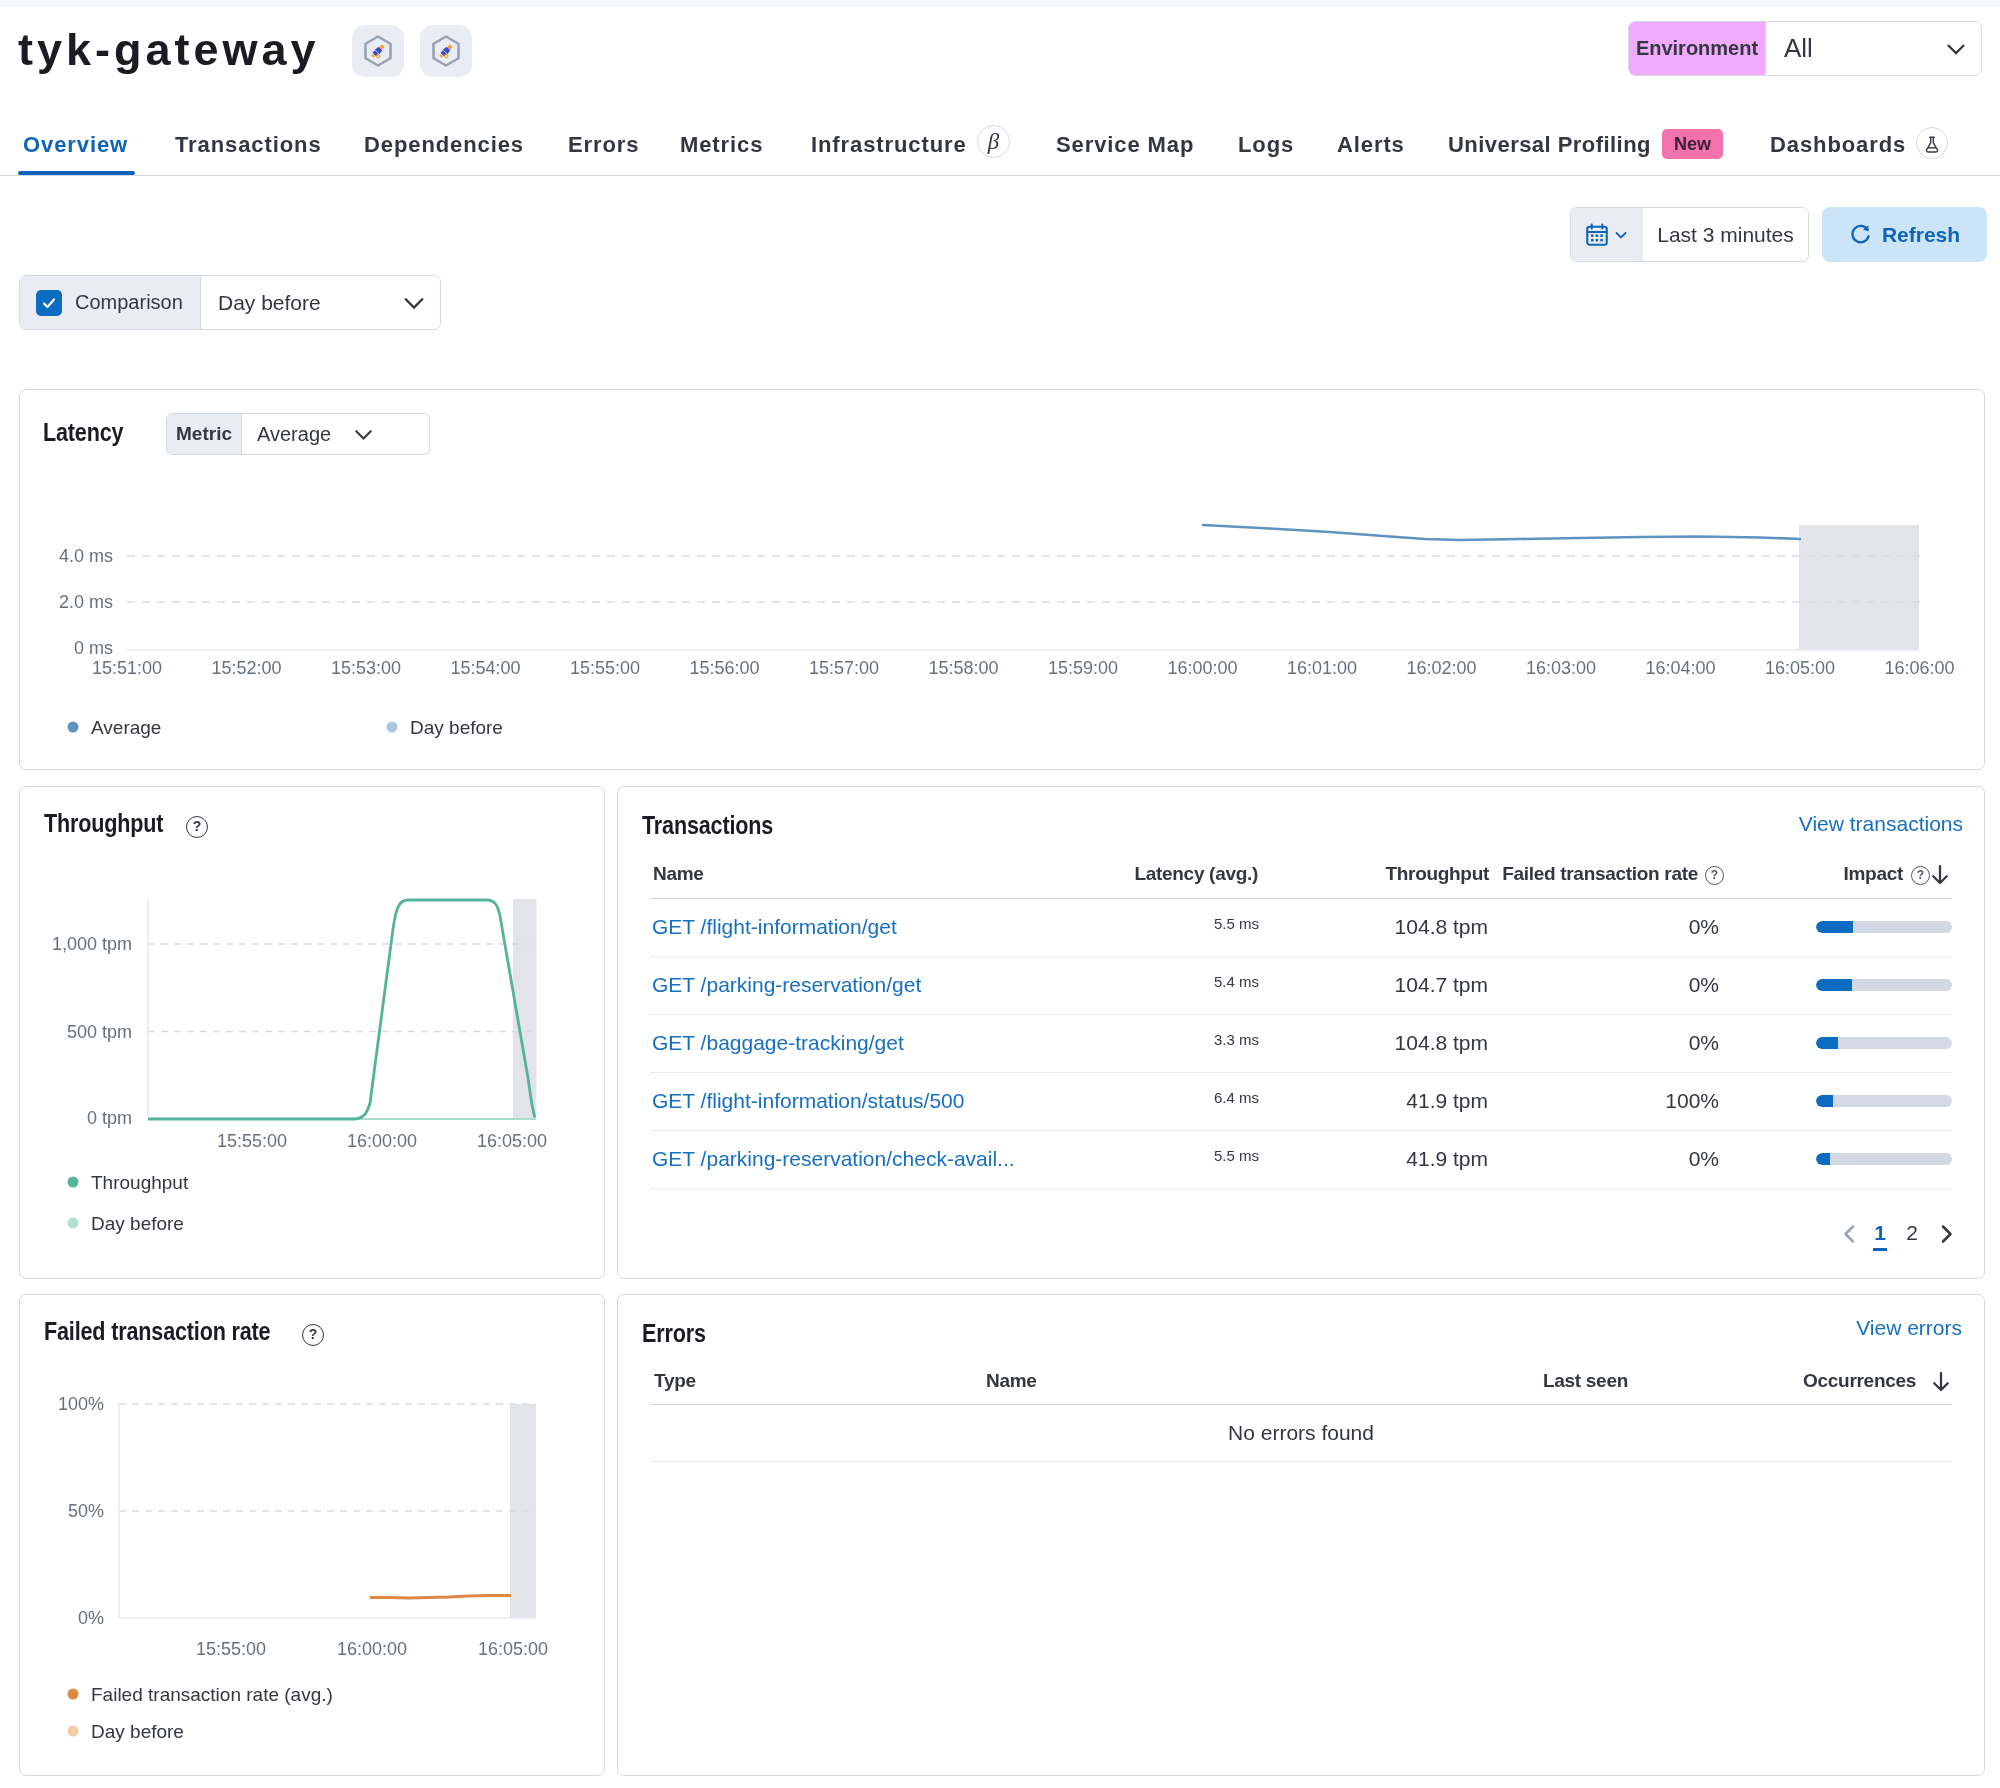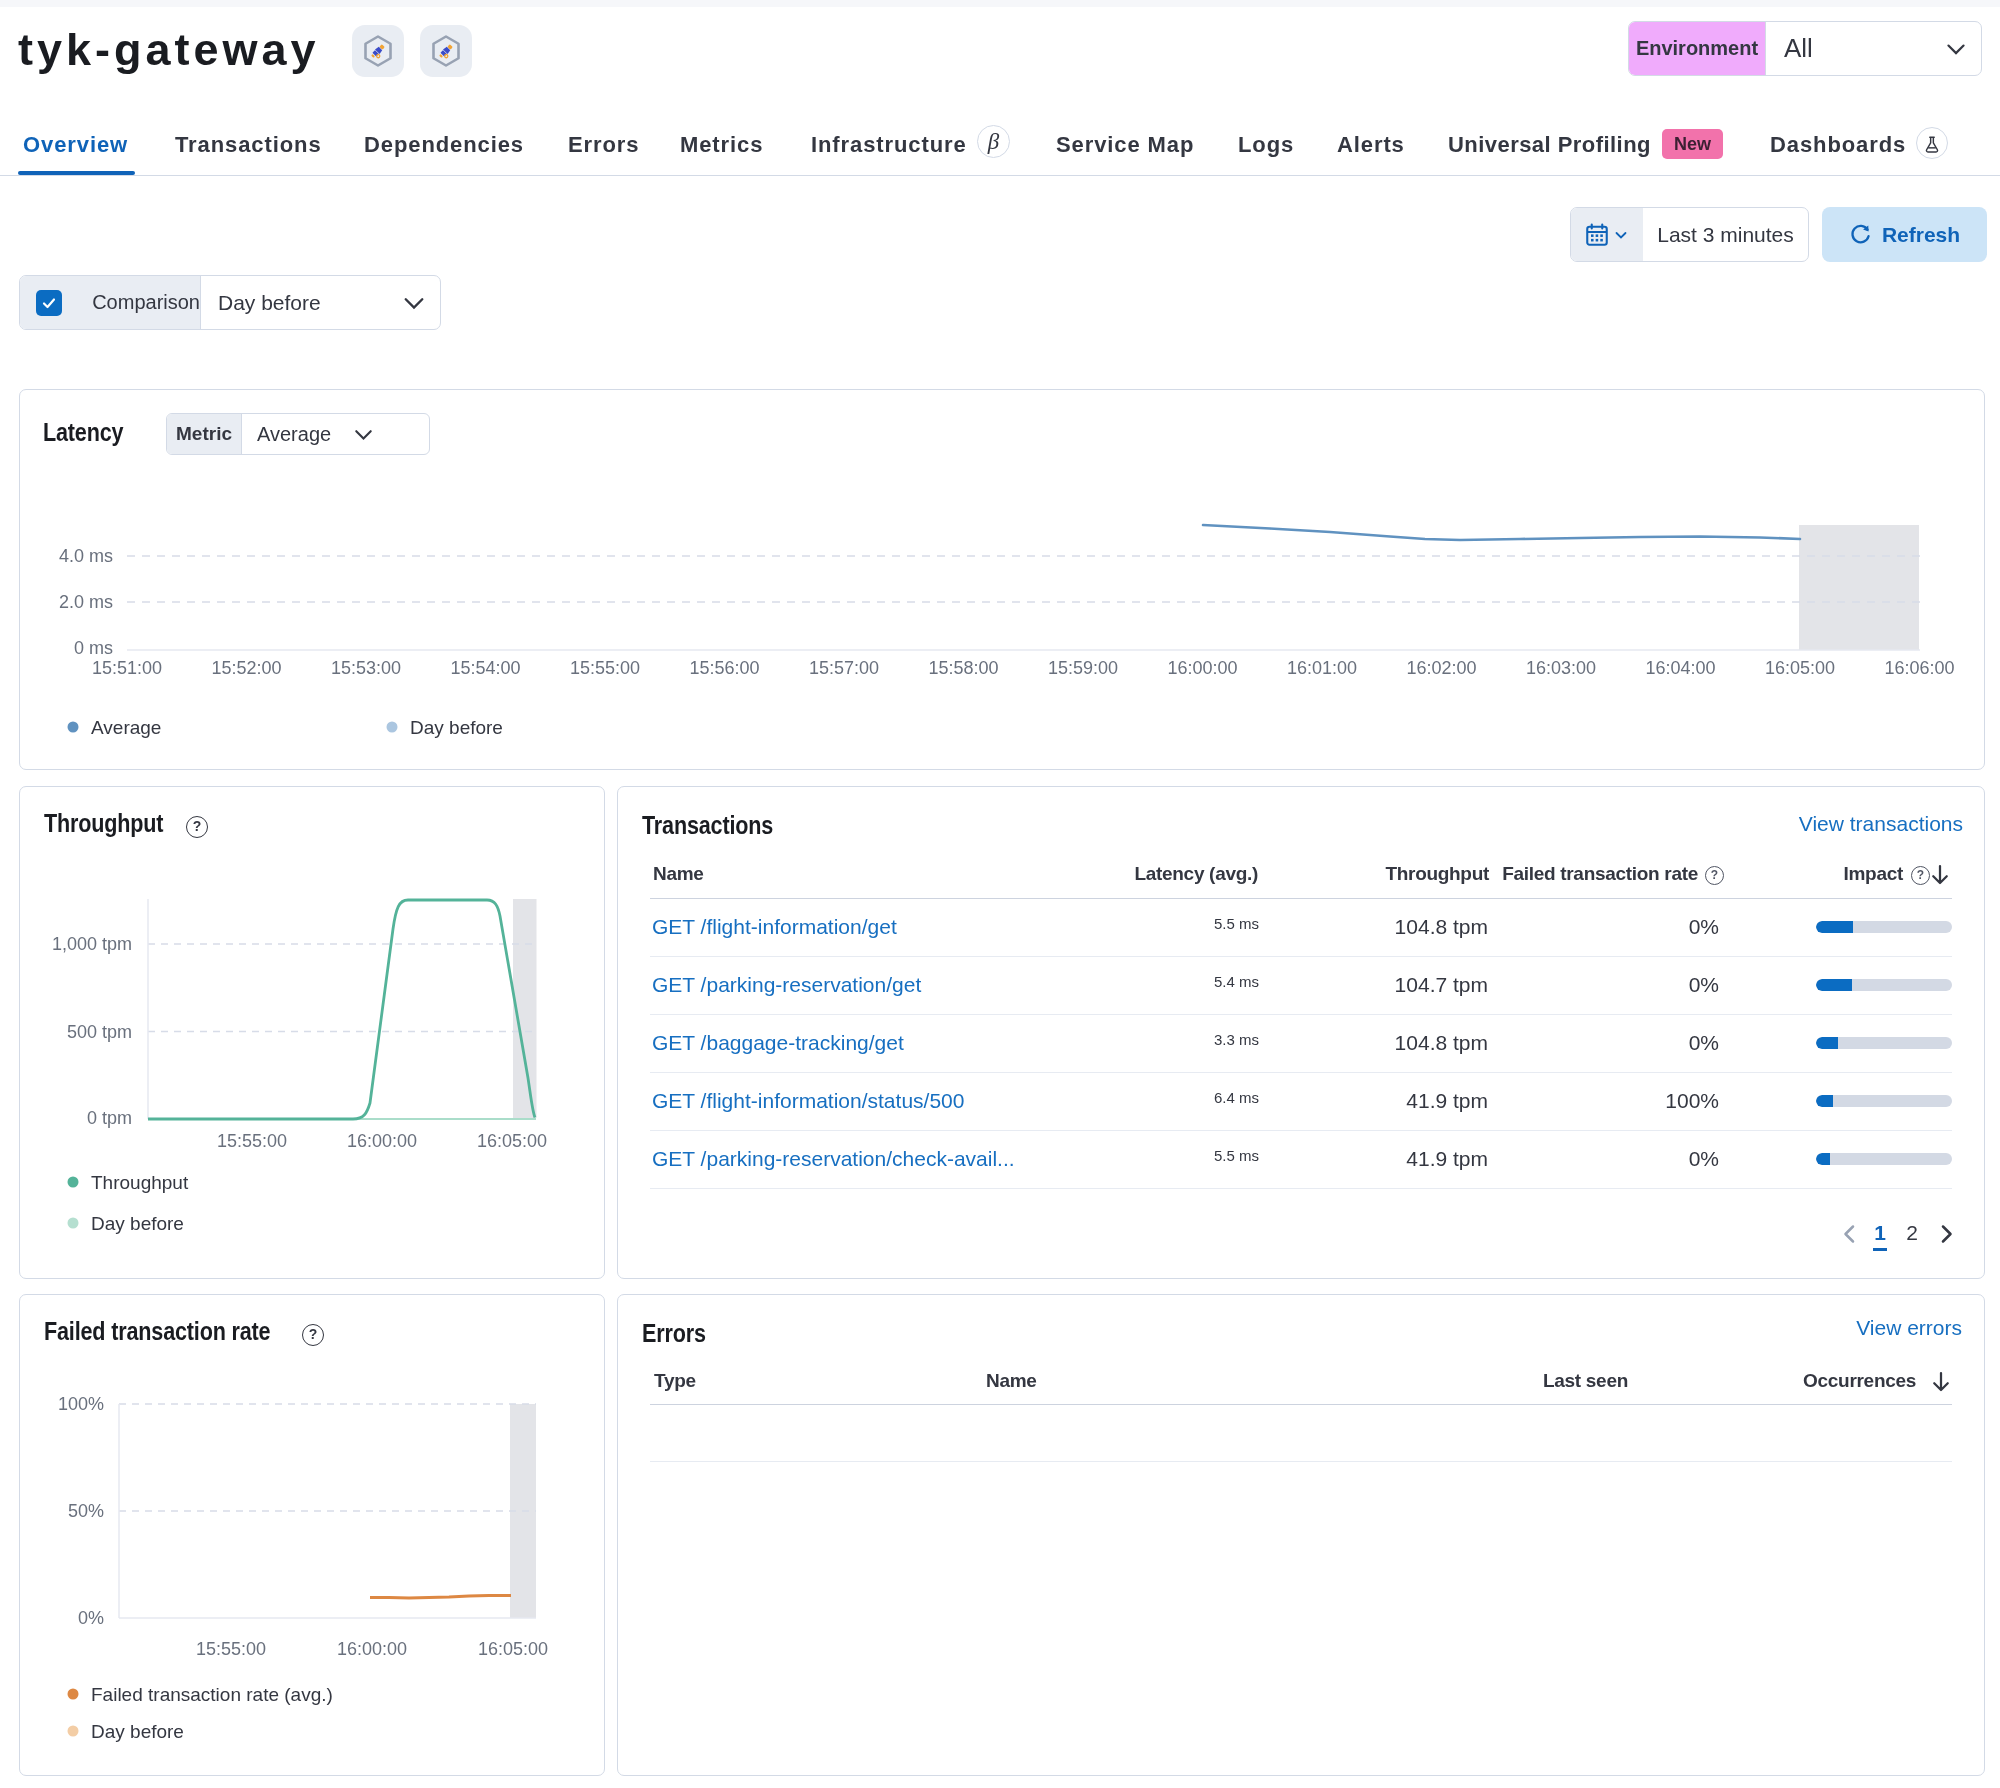--- a/index.html
+++ b/index.html
@@ -114,21 +114,21 @@
 
   <div class="abs" style="left:1822px;top:207px;width:165px;height:55px;background:#cce4f7;border-radius:8px;display:flex;align-items:center;justify-content:center;gap:10px;">
     <svg width="23" height="23" viewBox="0 0 16 16">
         <path d="M13.6 9.2 A5.7 5.7 0 1 1 12.9 4.6" fill="none" stroke="#0f63b8" stroke-width="1.6" stroke-linecap="round"></path>
         <path d="M13.4 1.8 L13.6 5.9 L9.8 4.6 Z" fill="#0f63b8"></path>
       </svg>
     <span style="font-size:21px;font-weight:600;color:#0f63b8;">Refresh</span>
   </div>
 
   <div class="abs" style="left:19px;top:275px;width:422px;height:55px;border:1px solid #d3dae6;border-radius:7px;background:#fff;display:flex;align-items:center;overflow:hidden;">
-    <div style="width:181px;height:100%;background:#e9edf3;display:flex;align-items:center;border-right:1px solid #d3dae6;justify-content:space-between;">
+    <div style="width:181px;height:100%;background:#e9edf3;display:flex;align-items:center;border-right:1px solid #d3dae6;">
       <div style="margin-left:16px;width:26px;height:26px;background:#0b6cc2;border-radius:5px;display:flex;align-items:center;justify-content:center;">
         <svg width="16" height="16" viewBox="0 0 16 16">
             <path d="M3 8.5 6.5 12 13 4.5" fill="none" stroke="#fff" stroke-width="2.2" stroke-linecap="round" stroke-linejoin="round"></path>
           </svg>
       </div>
       <div style="margin-left:13px;font-size:20px;color:#343741;">Comparison</div>
     </div>
     <div style="flex:1;padding-left:17px;font-size:21px;color:#343741;">Day before</div>
     <svg width="24" height="24" viewBox="0 0 16 16" style="margin-right:14px;">
         <path d="M2.5 5.5 8 11l5.5-5.5" fill="none" stroke="#343741" stroke-width="1.6" stroke-linecap="round"></path>
@@ -300,14 +300,15 @@
   <div class="ptitle" style="left:642px;top:1318px;">Errors</div>
   <div class="hlink" style="left:1662px;top:1316px;width:300px;text-align:right;">View errors</div>
   <div class="abs thead" style="left:654px;top:1370px;">Type</div>
   <div class="abs thead" style="left:986px;top:1370px;">Name</div>
   <div class="abs thead" style="left:1543px;top:1370px;">Last seen</div>
   <div class="abs thead" style="left:1716px;top:1370px;width:200px;text-align:right;">Occurrences</div>
   <svg class="abs" style="left:1929px;top:1370px;" width="24" height="24" viewBox="0 0 16 16">
       <path d="M8 2v11 M3.5 8.8 8 13.3 12.5 8.8" fill="none" stroke="#343741" stroke-width="1.5" stroke-linecap="round" stroke-linejoin="round"></path>
     </svg>
   <div class="abs tline" style="left:650px;top:1404px;background:#cdd3df;"></div>
+  <div class="abs" style="left:617px;top:1421px;width:1368px;text-align:center;font-size:21px;color:#343741;">No errors found</div>
   <div class="abs tline" style="left:650px;top:1461px;"></div>
 </div>
 
 </body></html>

